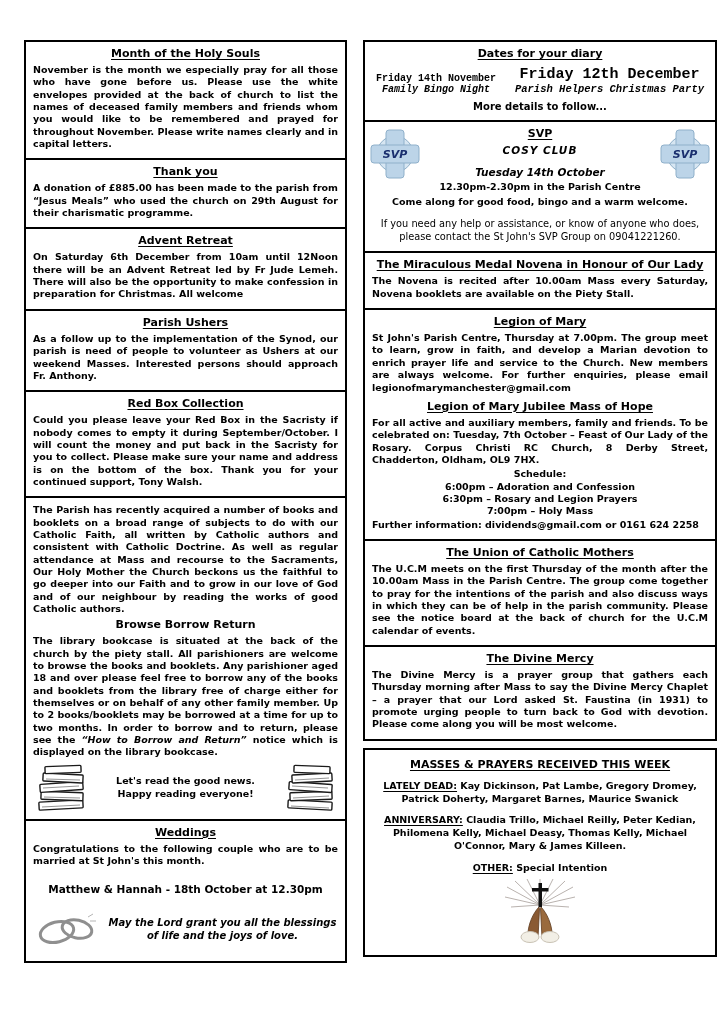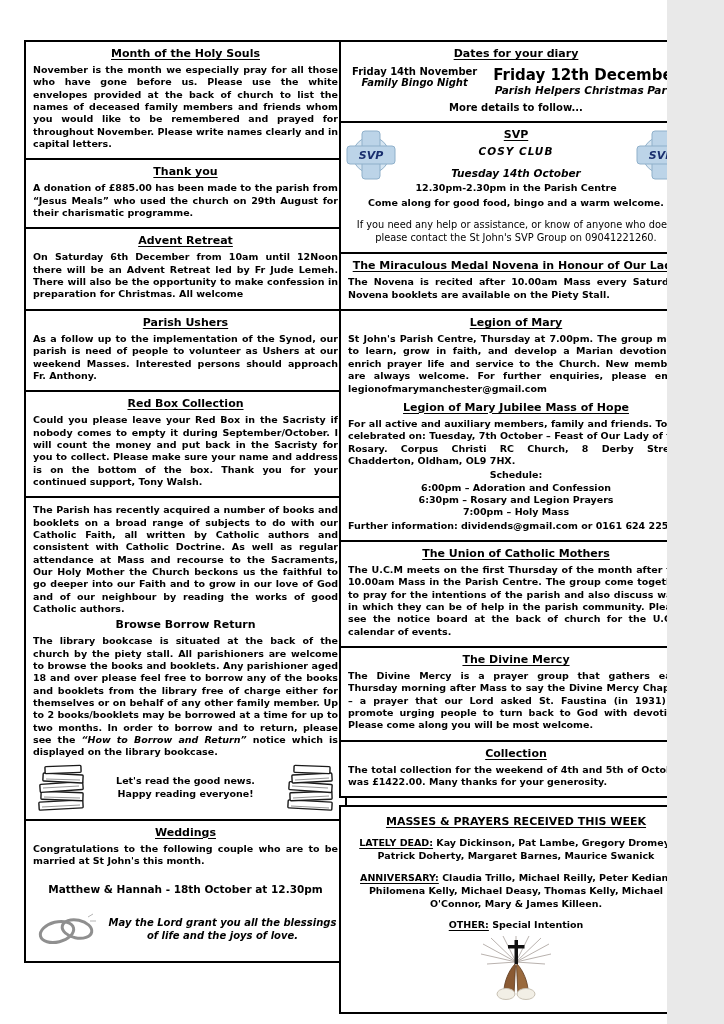--- a/index.html
+++ b/index.html
@@ -1,34 +1,34 @@
 <!DOCTYPE html>
 <html><head>
 <meta charset="utf-8">
 <style>
   html,body{margin:0;padding:0;background:#e9e9e9;}
-  .page{position:relative;width:667px;height:1024px;background:#ffffff;overflow:hidden;
+  .page{position:relative;width:724px;height:1024px;background:#ffffff;overflow:hidden;
         font-family:"DejaVu Sans",sans-serif;color:#000;}
   .col{position:absolute;top:42px;}
   .col-left{left:24px;width:323px;}
-  .col-right{left:339px;width:354px;}
+  .col-right{left:363px;width:354px;}
   .box{border:2px solid #000;margin-top:-2px;padding:2px 7px 6px;background:#fff;box-sizing:border-box;}
   .box.gapped{margin-top:7px;}
   .sec-title{margin:3px 0 4px;text-align:center;font-size:11px;font-weight:bold;
              text-decoration:underline;text-underline-offset:2px;}
   .sec-title.nounder{text-decoration:none;}
   .body-text{margin:4px 0 2px;font-size:9.5px;font-weight:bold;text-align:justify;line-height:1.3;}
   .italic{font-style:italic;}
   .caption-row{display:flex;align-items:center;justify-content:space-between;margin-top:4px;}
   .caption-text{font-size:9.5px;font-weight:bold;text-align:center;line-height:1.35;flex:1;}
   .couple-line{margin:16px 0 6px;text-align:center;font-size:10.5px;font-weight:bold;}
   .blessing-row{display:flex;align-items:center;gap:8px;margin:14px 0 6px;}
   .blessing-text{flex:1;font-size:10px;font-weight:bold;font-style:italic;text-align:center;line-height:1.35;}
   
-  .diary-row{display:flex;justify-content:space-between;align-items:flex-start;padding:2px 4px;}
+  .diary-row{display:flex;justify-content:space-between;align-items:flex-end;padding:2px 4px;font-family:Liberation Mono, monospace;}
   .diary-ev{text-align:center;}
   .ev1-date{font-size:10px;font-weight:bold;}
   .ev1-name{font-size:10px;font-weight:bold;font-style:italic;}
   .ev2-date{font-size:15px;font-weight:bold;}
   .ev2-name{font-size:10.5px;font-weight:bold;font-style:italic;}
   .diary-more{margin:4px 0 2px;text-align:center;font-size:10px;font-weight:bold;}
   
   .svp-box{position:relative;}
   .svp-logo{position:absolute;top:6px;width:52px;height:52px;}
   .svp-logo.left{left:4px;} .svp-logo.right{right:4px;}
@@ -208,24 +208,20 @@
     <section class="box">
       <h3 class="sec-title">The Union of Catholic Mothers</h3>
       <p class="body-text">The U.C.M meets on the first Thursday of the month after the 10.00am Mass in the Parish Centre. The group come together to pray for the intentions of the parish and also discuss ways in which they can be of help in the parish community. Please see the notice board at the back of church for the U.C.M calendar of events.</p>
     </section>
 
     <section class="box">
       <h3 class="sec-title">The Divine Mercy</h3>
       <p class="body-text">The Divine Mercy is a prayer group that gathers each Thursday morning after Mass to say the Divine Mercy Chaplet – a prayer that our Lord asked St. Faustina (in 1931) to promote urging people to turn back to God with devotion. Please come along you will be most welcome.</p>
     </section>
 
-    <section class="box">
-      <h3 class="sec-title">Collection</h3>
-      <p class="body-text">The total collection for the weekend of 4th and 5th of October was £1422.00. Many thanks for your generosity.</p>
-    </section>
 
     <section class="box gapped">
       <h3 class="sec-title" style="margin-top:6px;">MASSES &amp; PRAYERS RECEIVED THIS WEEK</h3>
       <p class="mass-par"><span class="mass-label">LATELY DEAD:</span><span> Kay Dickinson, Pat Lambe, Gregory Dromey, Patrick Doherty, Margaret Barnes, Maurice Swanick</span></p>
       <p class="mass-par"><span class="mass-label">ANNIVERSARY:</span><span> Claudia Trillo, Michael Reilly, Peter Kedian, Philomena Kelly, Michael Deasy, Thomas Kelly, Michael O'Connor, Mary &amp; James Killeen.</span></p>
       <p class="mass-par"><span class="mass-label">OTHER:</span><span> Special Intention</span></p>
       <div class="hands-wrap">
         <span class="inlinesvg" style="display:inline-block;">
           <svg width="86" height="66" viewBox="0 0 86 66">
             <g stroke="#b9b2ae" stroke-width="1">

